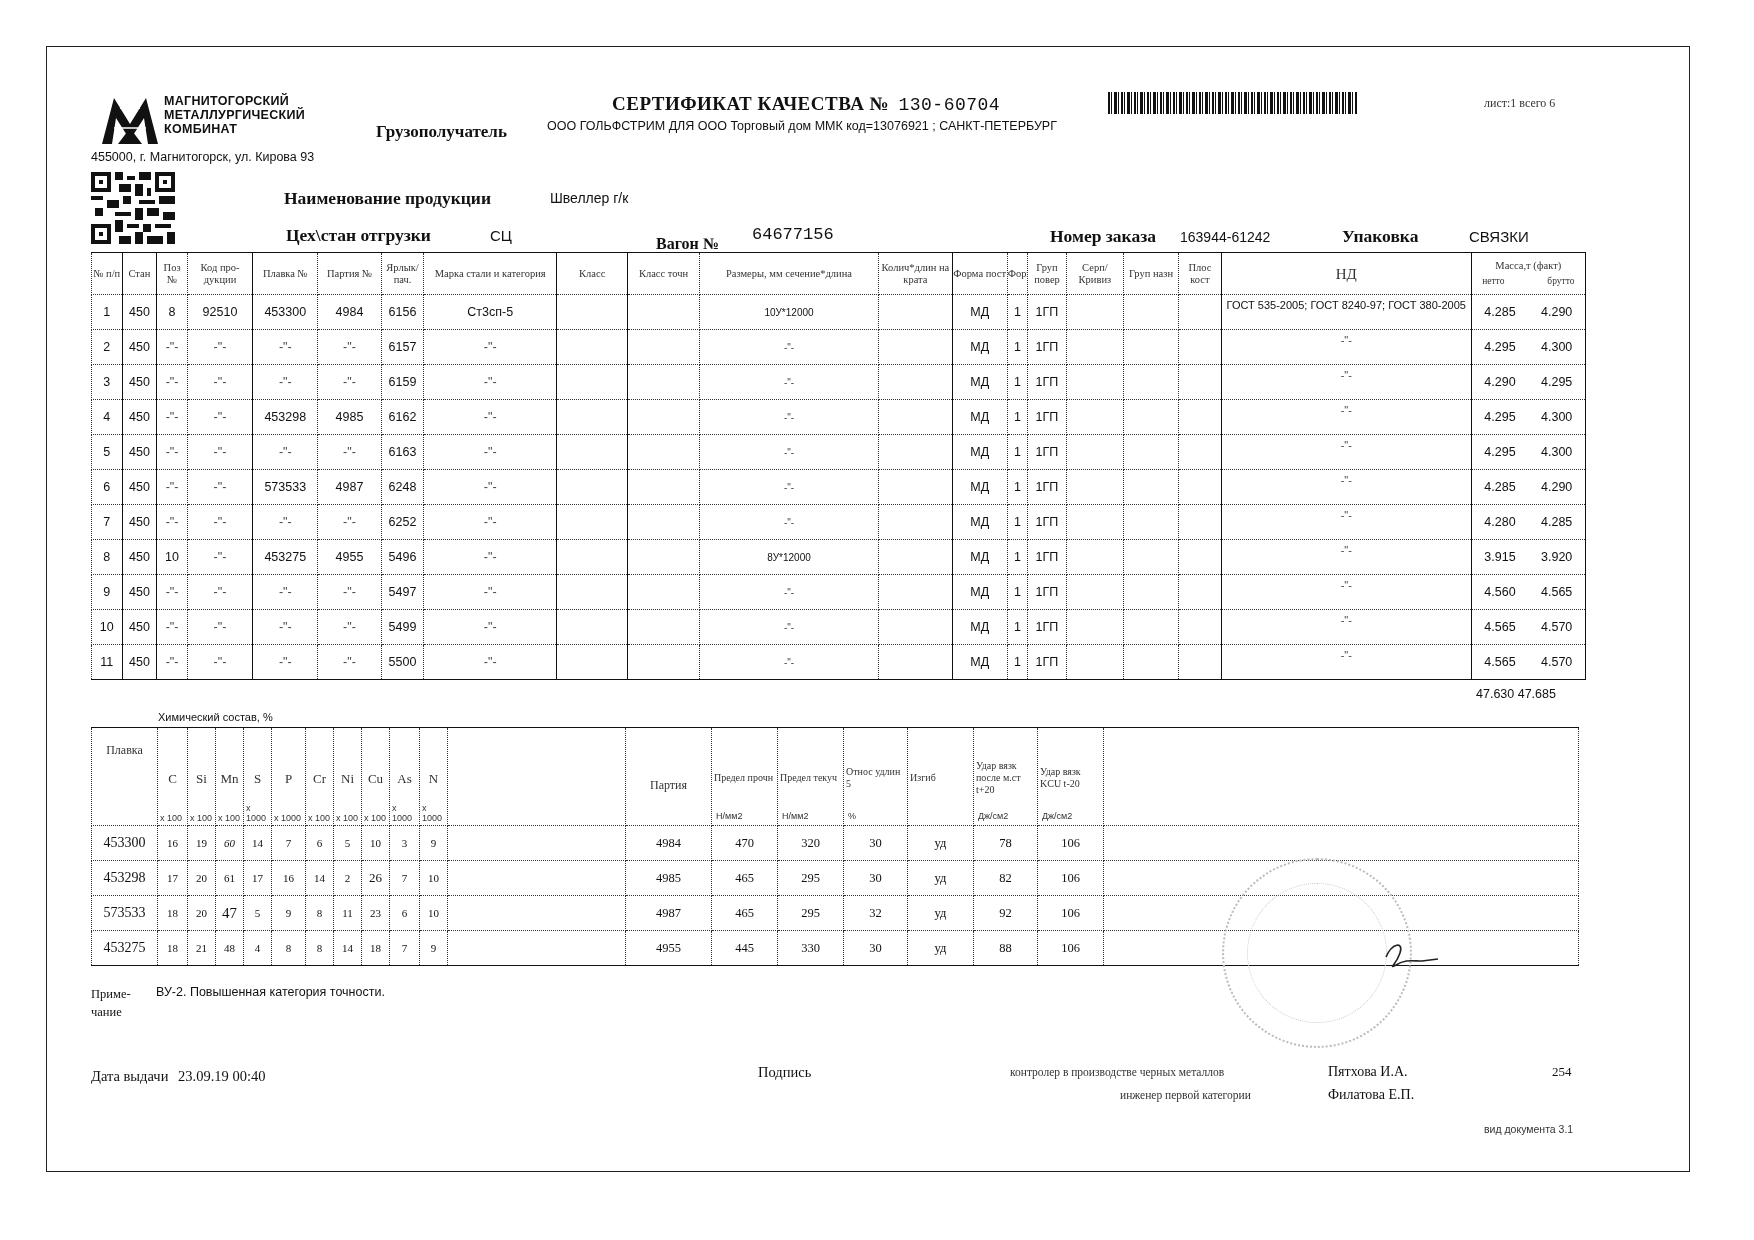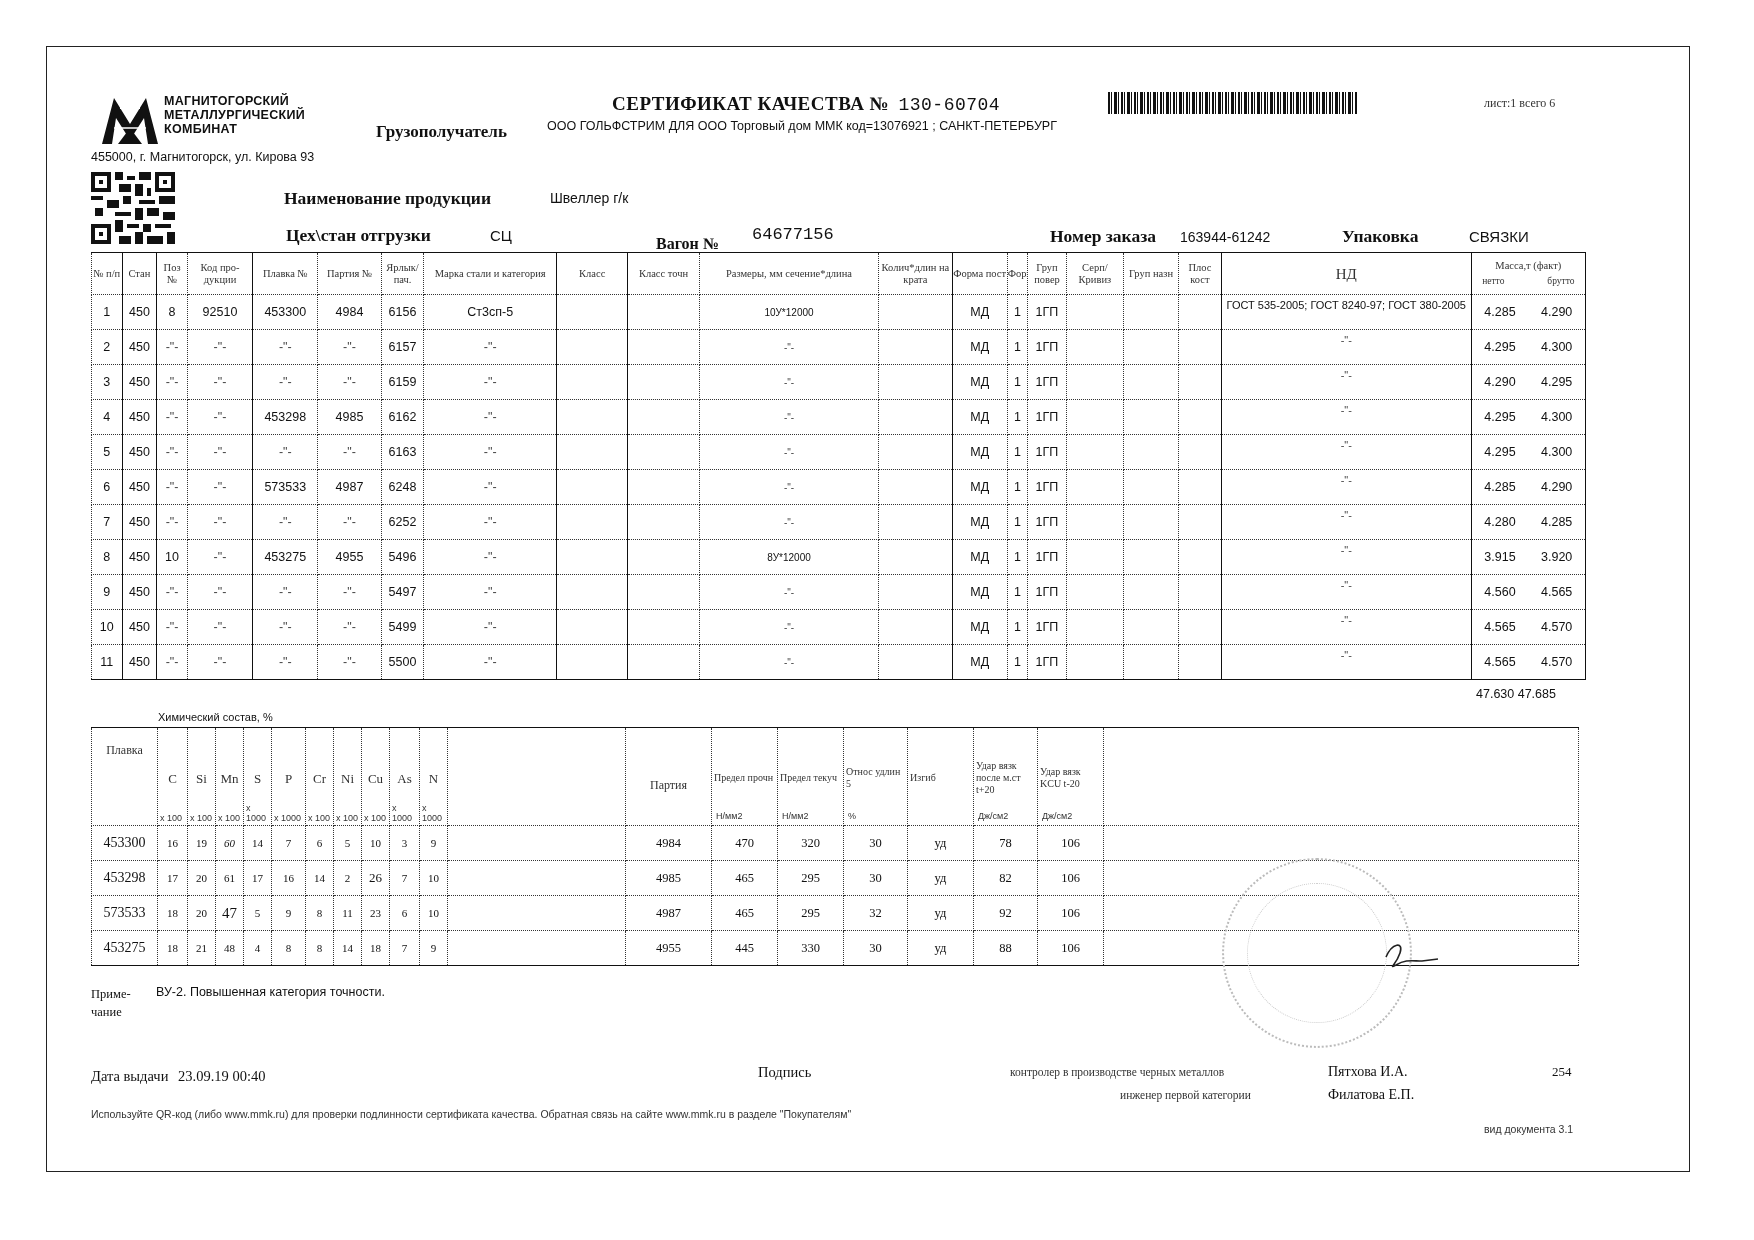--- a/index.html
+++ b/index.html
@@ -669,15 +669,14 @@
 <div class="abs serif" style="left:758px;top:1064px;font-size:14.5px;">Подпись</div>
 
 <div class="abs serif" style="left:1010px;top:1066px;font-size:11.5px;color:#333;">контролер в производстве черных металлов</div>
 <div class="abs serif" style="left:1328px;top:1064px;font-size:14px;">Пятхова И.А.</div>
 <div class="abs serif" style="left:1552px;top:1064px;font-size:13px;">254</div>
 
 <div class="abs serif" style="left:1120px;top:1089px;font-size:11.5px;color:#333;">инженер первой категории</div>
 <div class="abs serif" style="left:1328px;top:1087px;font-size:14px;">Филатова Е.П.</div>
 
 <div class="abs" style="left:91px;top:1108px;font-size:10.5px;color:#333;line-height:13px;">
-  <div>Используйте QR-код (либо www.mmk.ru) для проверки подлинности сертификата качества. Обратная связь на сайте www.mmk.ru в разделе "Покупателям"</div>
 </div>
 <div class="abs" style="left:1484px;top:1123px;font-size:10.5px;color:#333;">вид документа 3.1</div>
 
 </body></html>

